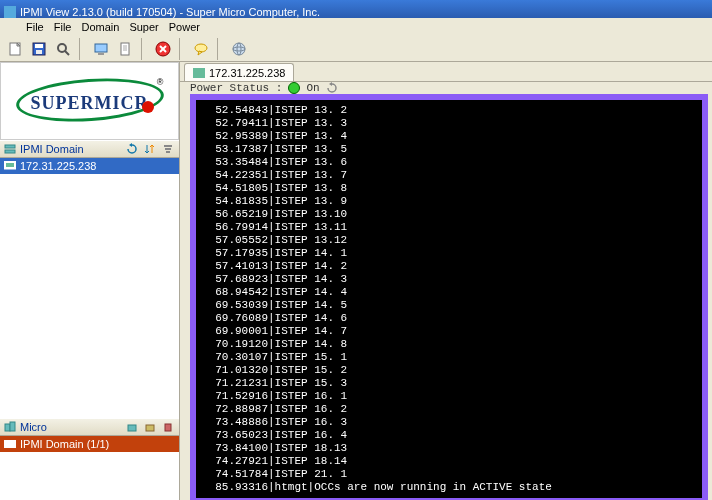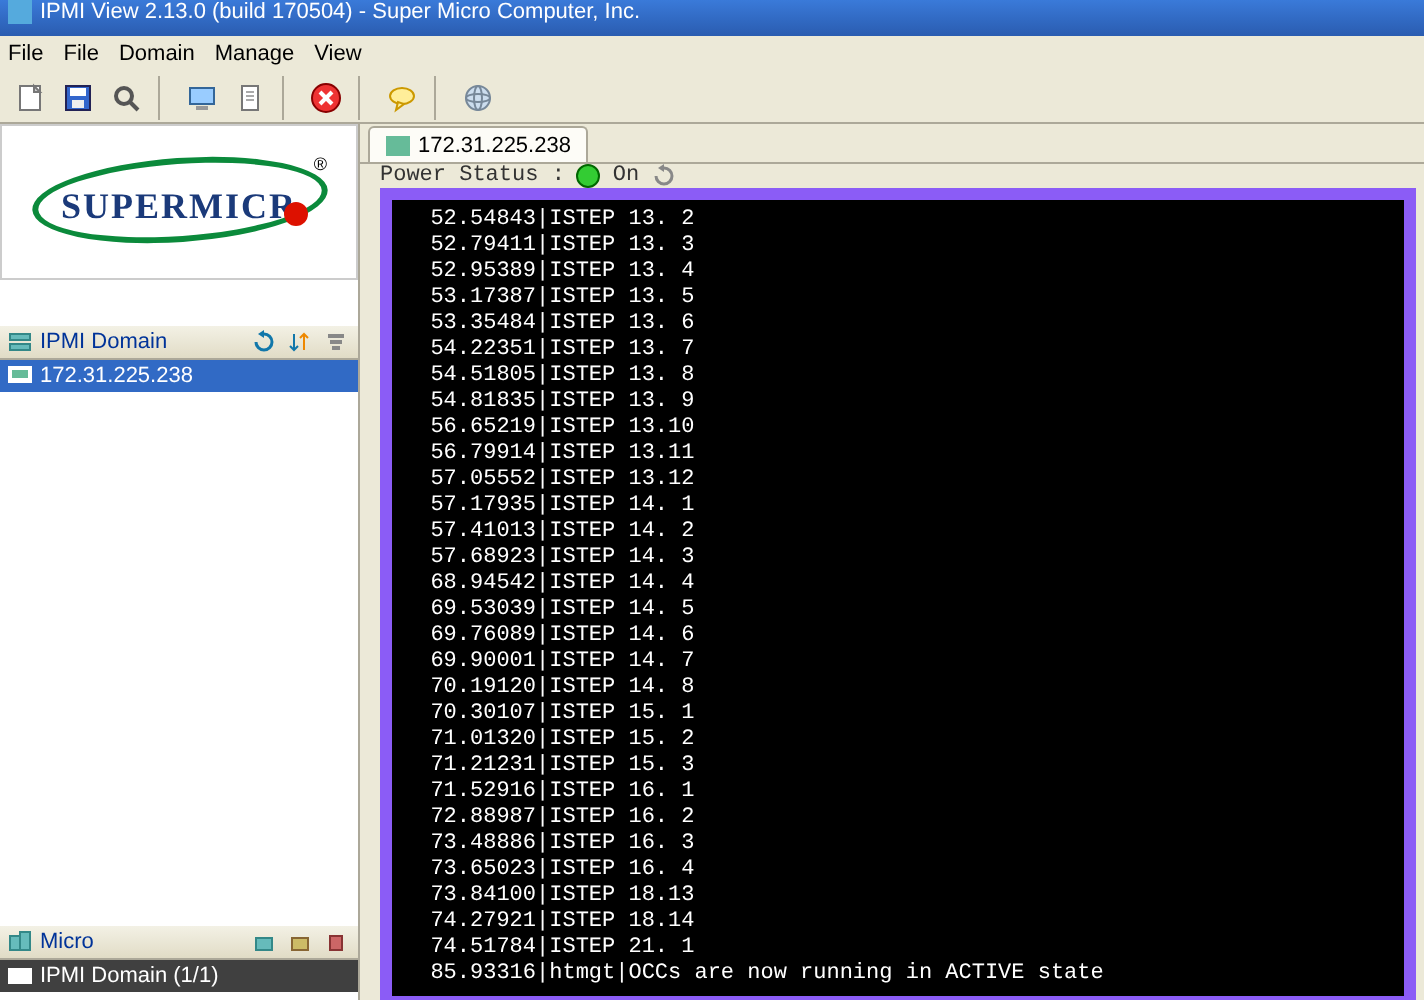--- a/index.html
+++ b/index.html
@@ -1,39 +1,39 @@
 <!DOCTYPE html>
 <html><head>
 <meta charset="utf-8">
 <style>
   * { box-sizing: border-box; margin: 0; padding: 0; }
   html, body { width: 712px; height: 500px; overflow: hidden; font-family: Tahoma, sans-serif; font-size: 11px; background: #ece9d8; }
-  .titlebar { height: 18px; background: linear-gradient(#3a7ad9,#2a5cb0); color:#fff; display:flex; align-items:flex-start; padding:0 4px; font-size:11px; gap:4px;}
+  .titlebar { height: 18px; background: linear-gradient(#3a7ad9,#2a5cb0); color:#fff; display:flex; align-items:flex-end; padding:0 4px; font-size:11px; gap:4px;}
   .titlebar .tb-icon { width:12px; height:12px; background:#5ad; display:inline-block;}
-  .menubar { height:18px; background:#ece9d8; display:flex; align-items:center; padding:0 4px; gap:10px; font-size:11px; color:#000;}
+  .menubar { height:18px; background:#ece9d8; display:flex; align-items:center; padding:0 4px; gap:10px; font-size:11px; color:#000;margin-left:22px;}
   .menubar span { cursor:default; }
   .toolbar { height:26px; background:#ece9d8; border-bottom:1px solid #aca899; display:flex; align-items:center; padding:0 4px; gap:2px;}
   .tool-btn { width:22px; height:22px; border:1px solid transparent; display:flex; align-items:center; justify-content:center; position:relative; }
   .tool-sep { width:6px; height:22px; border-left:1px solid #aca899; margin:0 3px;}
   .body { display:flex; height: calc(500px - 18px - 18px - 26px); }
   .left { width:180px; display:flex; flex-direction:column; border-right:1px solid #aca899; background:#fff;}
   .logo-box { height:78px; background:#fff; border:1px solid #ccc; margin:0; display:flex; align-items:center; justify-content:center; position:relative;}
   .logo { position:relative; width:160px; height:60px;}
   .logo-ellipse { position:absolute; left:6px; top:8px; width:148px; height:42px; border:3px solid #0b8a3b; border-radius:50%; transform:rotate(-4deg);}
   .logo-text { position:absolute; left:0; right:0; top:22px; text-align:center; font-family: "Times New Roman", serif; font-weight:bold; font-size:18px; letter-spacing:1px; color:#1b3a7a;}
   .logo-dot { position:absolute; right:16px; top:30px; width:12px; height:12px; border-radius:50%; background:#d10;}
   .logo-r { position:absolute; right:6px; top:6px; font-size:9px; color:#000;}
-  .panel-hdr { height:18px; background:linear-gradient(#f3f1e5,#e1dcc6); border-top:1px solid #fff; border-bottom:1px solid #aca899; display:flex; align-items:center; padding:0 4px; font-size:11px; color:#003399; gap:4px;margin-top:22px;}
+  .panel-hdr { height:18px; background:linear-gradient(#f3f1e5,#e1dcc6); border-top:1px solid #fff; border-bottom:1px solid #aca899; display:flex; align-items:center; padding:0 4px; font-size:11px; color:#003399; gap:4px;}
   .panel-hdr .spacer{flex:1;}
   .panel-hdr .mini{ width:14px; height:14px; display:flex; align-items:center; justify-content:center;}
   .tree { flex:0 0 auto; height:260px; background:#fff; overflow:auto;}
   .tree-item { height:16px; display:flex; align-items:center; padding:0 4px; gap:4px;}
   .tree-item.sel { background:#316ac5; color:#fff;}
   .groups-body { flex:1; background:#fff;}
-  .groups-item { height:16px; display:flex; align-items:center; padding:0 4px; gap:4px; background:#404040; color:#fff;}
+  .groups-item { height:16px; display:flex; align-items:center; padding:0 4px; gap:4px; background:#c2410c; color:#fff;}
   .right { flex:1; display:flex; flex-direction:column; background:#ece9d8;}
   .tabbar { height:20px; display:flex; align-items:flex-end; padding:2px 4px 0 4px; gap:2px; border-bottom:1px solid #aca899; background:#ece9d8;}
   .tab { height:18px; background:#fdfcf7; border:1px solid #aca899; border-bottom:none; border-radius:3px 3px 0 0; padding:0 8px; display:flex; align-items:center; gap:4px; font-size:11px;}
   .tab .ticon{width:12px;height:10px;background:#6b9;}
   .power-row { height:22px; display:flex; align-items:center; padding:0 10px; gap:6px; font-family:"Courier New", monospace; font-size:11px; color:#333;text-align:right;}
   .pwr-dot{width:12px;height:12px;border-radius:50%;background:#3c3;border:1px solid #060;}
   .pwr-ref{width:12px;height:12px;}
   .console-wrap{flex:1; padding:0 4px 4px 10px;}
   .console{ width:100%; height:100%; background:#000; color:#fff; font-family:"Courier New", monospace; font-size:11px; line-height:13px; padding:4px 6px; white-space:pre; overflow:hidden; border:6px solid #8b5cf6;}
   svg{display:block;}
@@ -43,22 +43,22 @@
 
 <div class="titlebar">
   <span class="tb-icon"></span>
   <span>IPMI View 2.13.0 (build 170504) - Super Micro Computer, Inc.</span>
 </div>
 
 <div class="menubar">
   <span>File</span>
   <span>File</span>
   <span>Domain</span>
-  <span>Manage</span>
-  <span>View</span>
+  <span>Super</span>
+  <span>Power</span>
 </div>
 
 <div class="toolbar">
   <div class="tool-btn">
       <svg width="16" height="16">
         <rect x="3" y="2" width="10" height="12" fill="#fff" stroke="#777"></rect>
         <path d="M10 2 L13 5 L10 5 Z" fill="#ccc" stroke="#777"></path>
       </svg>
     </div>
   <div class="tool-btn">

